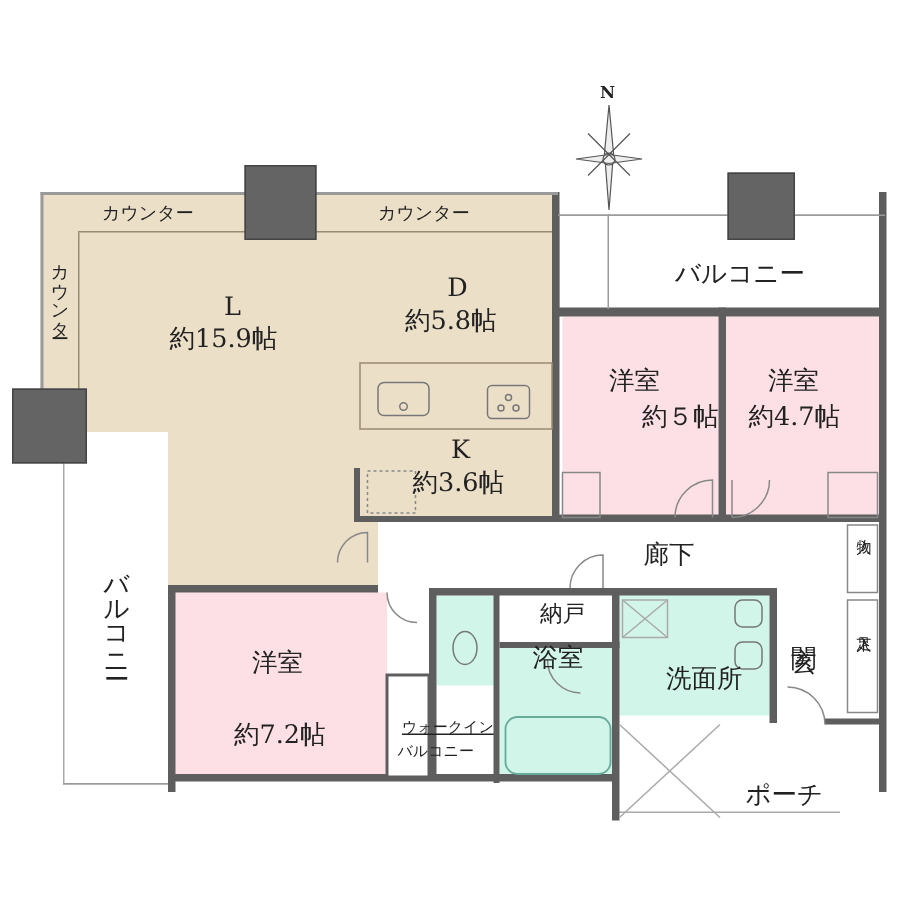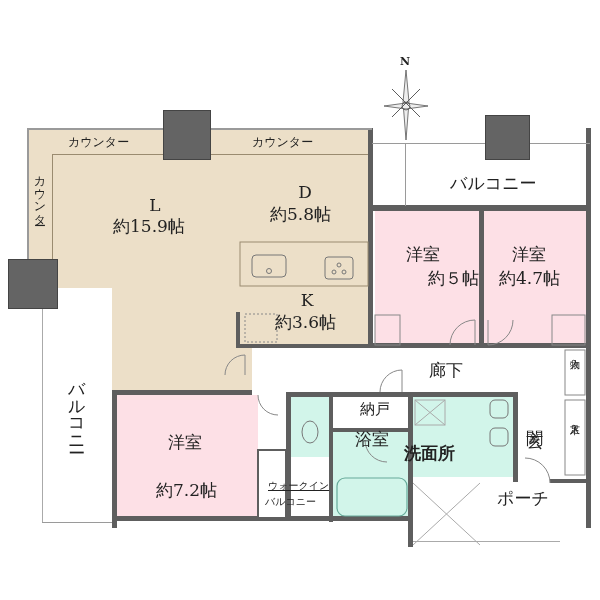--- a/index.html
+++ b/index.html
@@ -148,23 +148,23 @@
 
 <div class="lbl lbl-lg" style="left:512px;top:244px;">洋室</div>
 <div class="lbl lbl-lg" style="left:499px;top:268px;">約4.7帖</div>
 
 <div class="lbl lbl-lg" style="left:168px;top:432px;">洋室</div>
 <div class="lbl lbl-lg" style="left:156px;top:480px;">約7.2帖</div>
 
 <div class="lbl lbl-lg" style="left:413px;top:360px;margin-left:16px;">廊下</div>
 <div class="lbl lbl-md" style="left:360px;top:400px;">納戸</div>
 <div class="lbl lbl-lg" style="left:355px;top:429px;">浴室</div>
-<div class="lbl lbl-lg" style="left:404px;top:443px;font-weight:bold;">洗面所</div>
+<div class="lbl lbl-lg" style="left:444px;top:443px;">洗面所</div>
 <div class="lbl lbl-lg vert" style="left:524px;top:418px;">玄関</div>
-<div class="lbl lbl-lg" style="left:497px;top:488px;">ポーチ</div>
+<div class="lbl lbl-lg" style="left:497px;top:520px;">ポーチ</div>
 
 <div class="lbl lbl-xs" style="left:268px;top:480px;text-decoration:underline;">ウォークイン</div>
 <div class="lbl lbl-xs" style="left:265px;top:496px;">バルコニー</div>
 
 <div class="lbl lbl-lg" style="left:450px;top:173px;">バルコニー</div>
 <div class="lbl lbl-lg vert" style="left:66px;top:370px;">バルコニー</div>
 
 <div class="lbl lbl-xs vert" style="left:568px;top:418px;">下足入</div>
 <div class="lbl lbl-xs vert" style="left:568px;top:352px;">物入</div>
 

